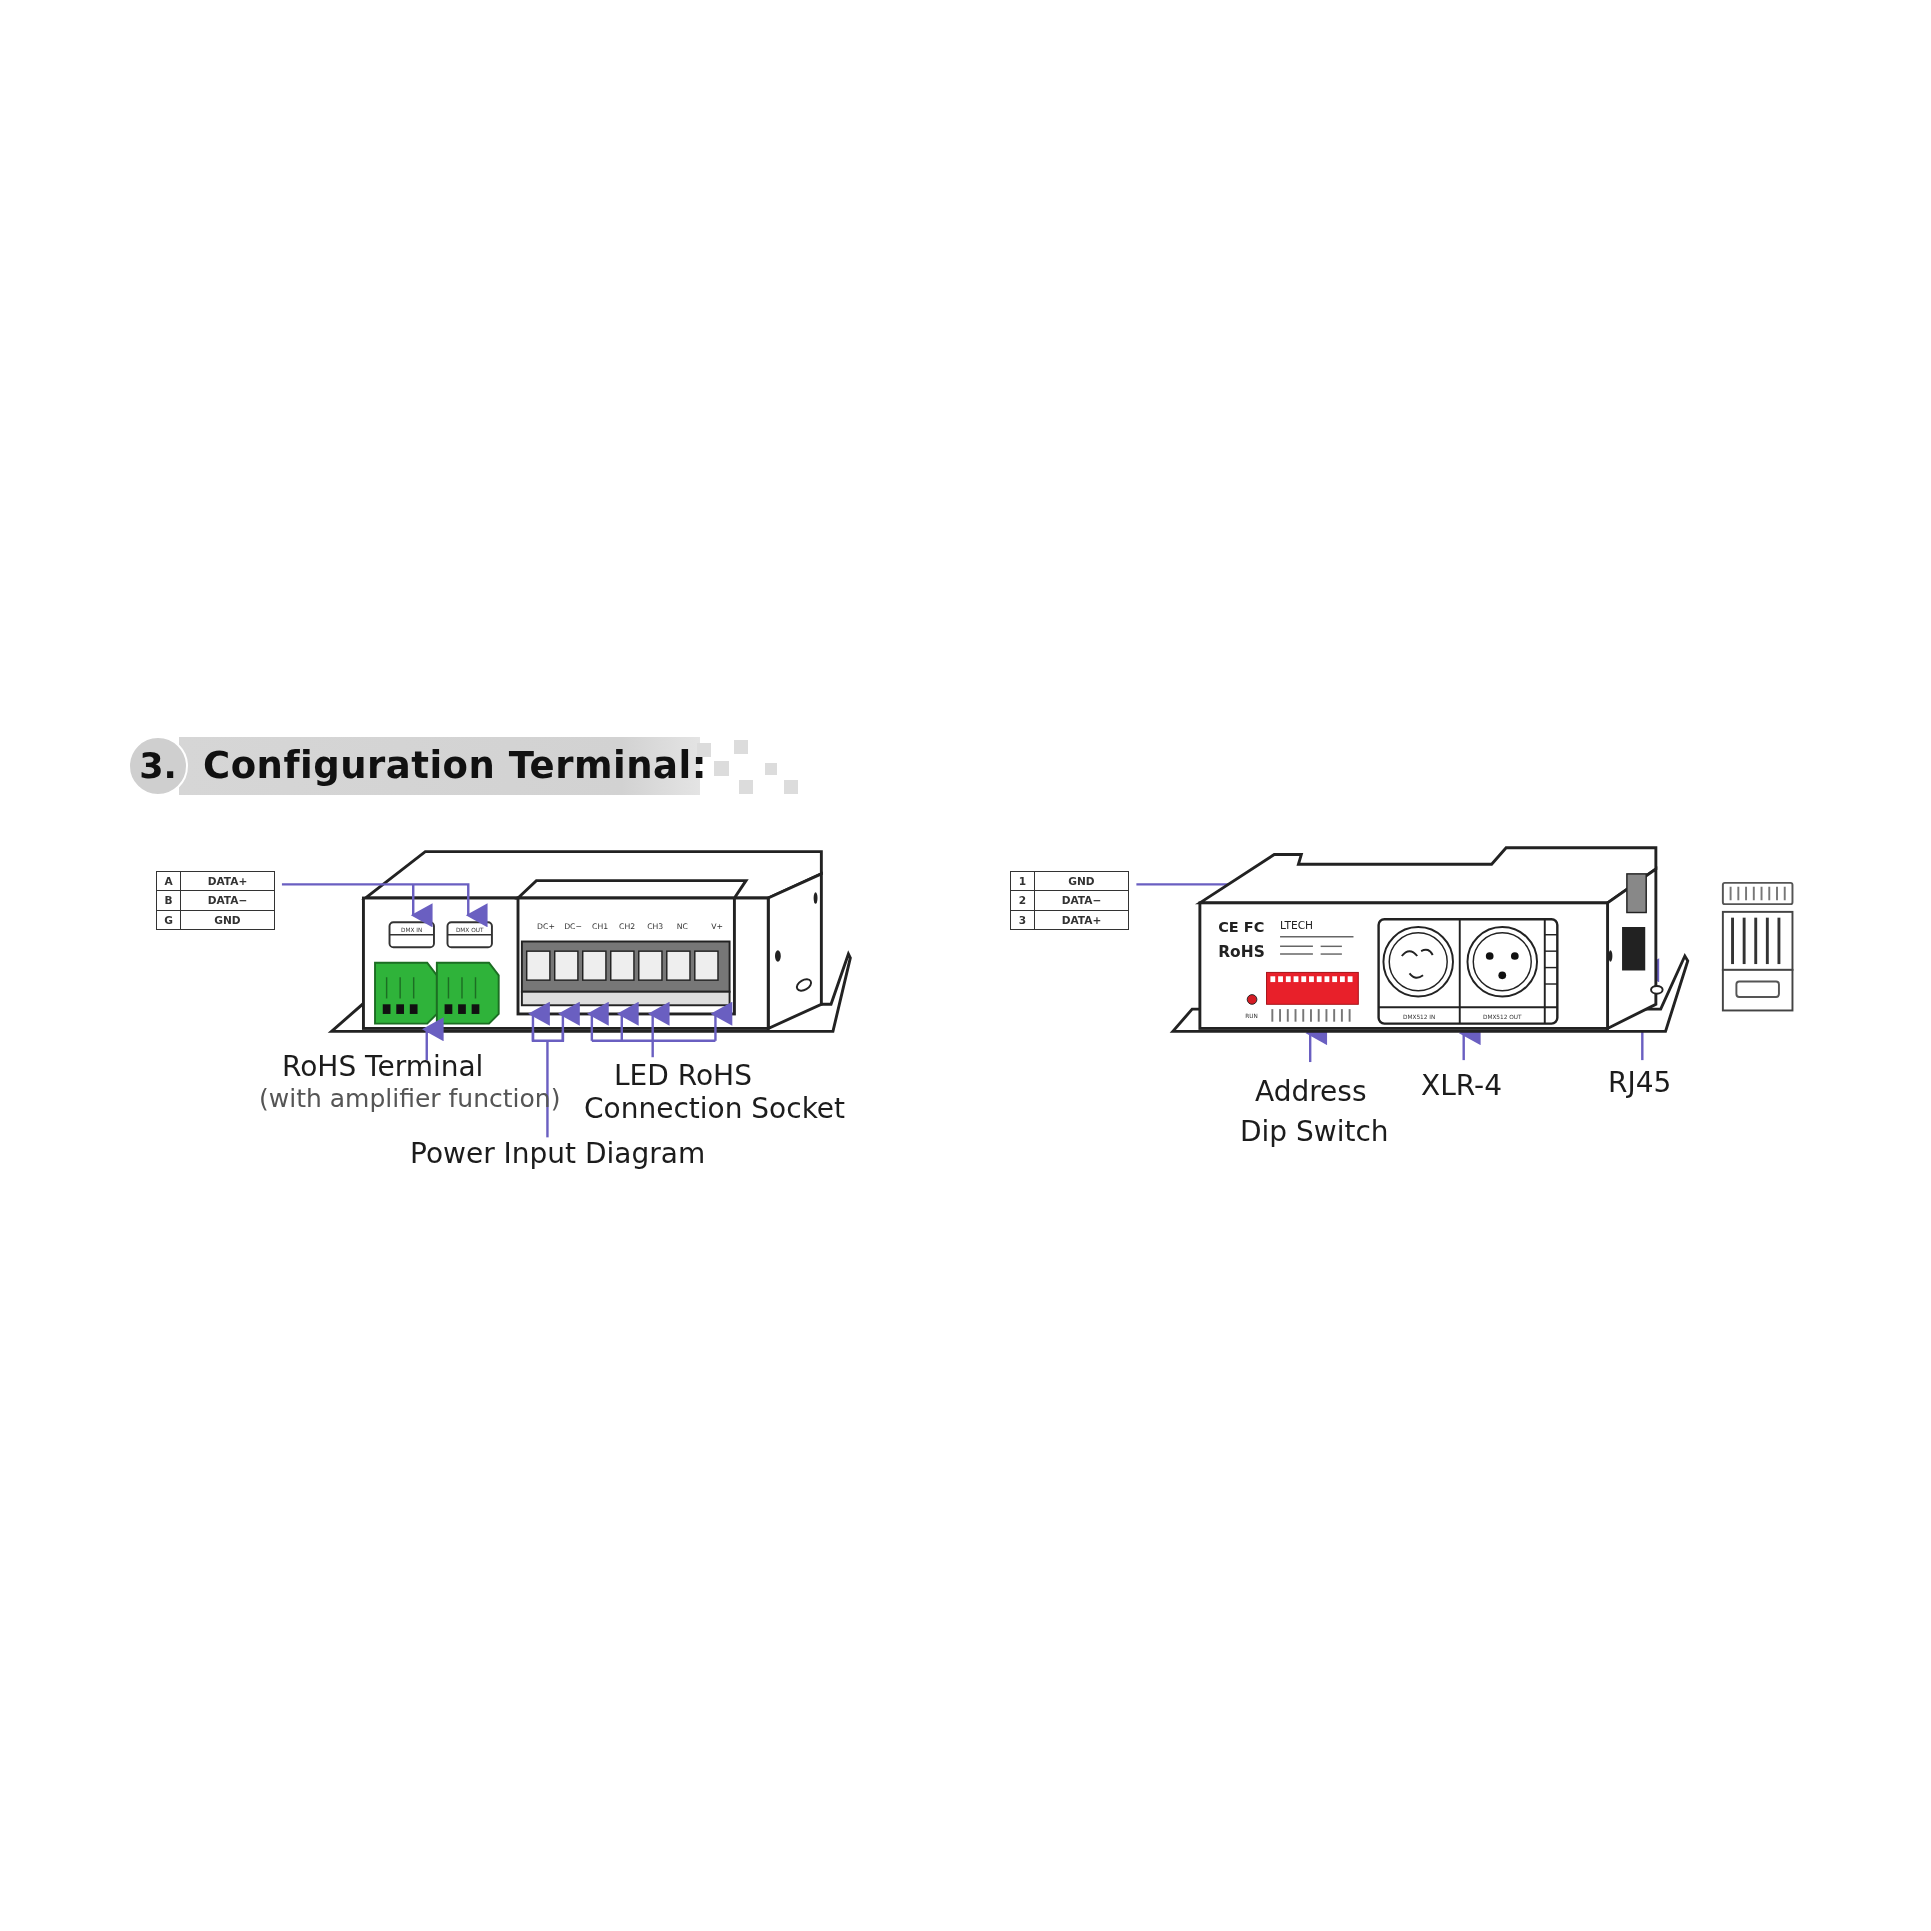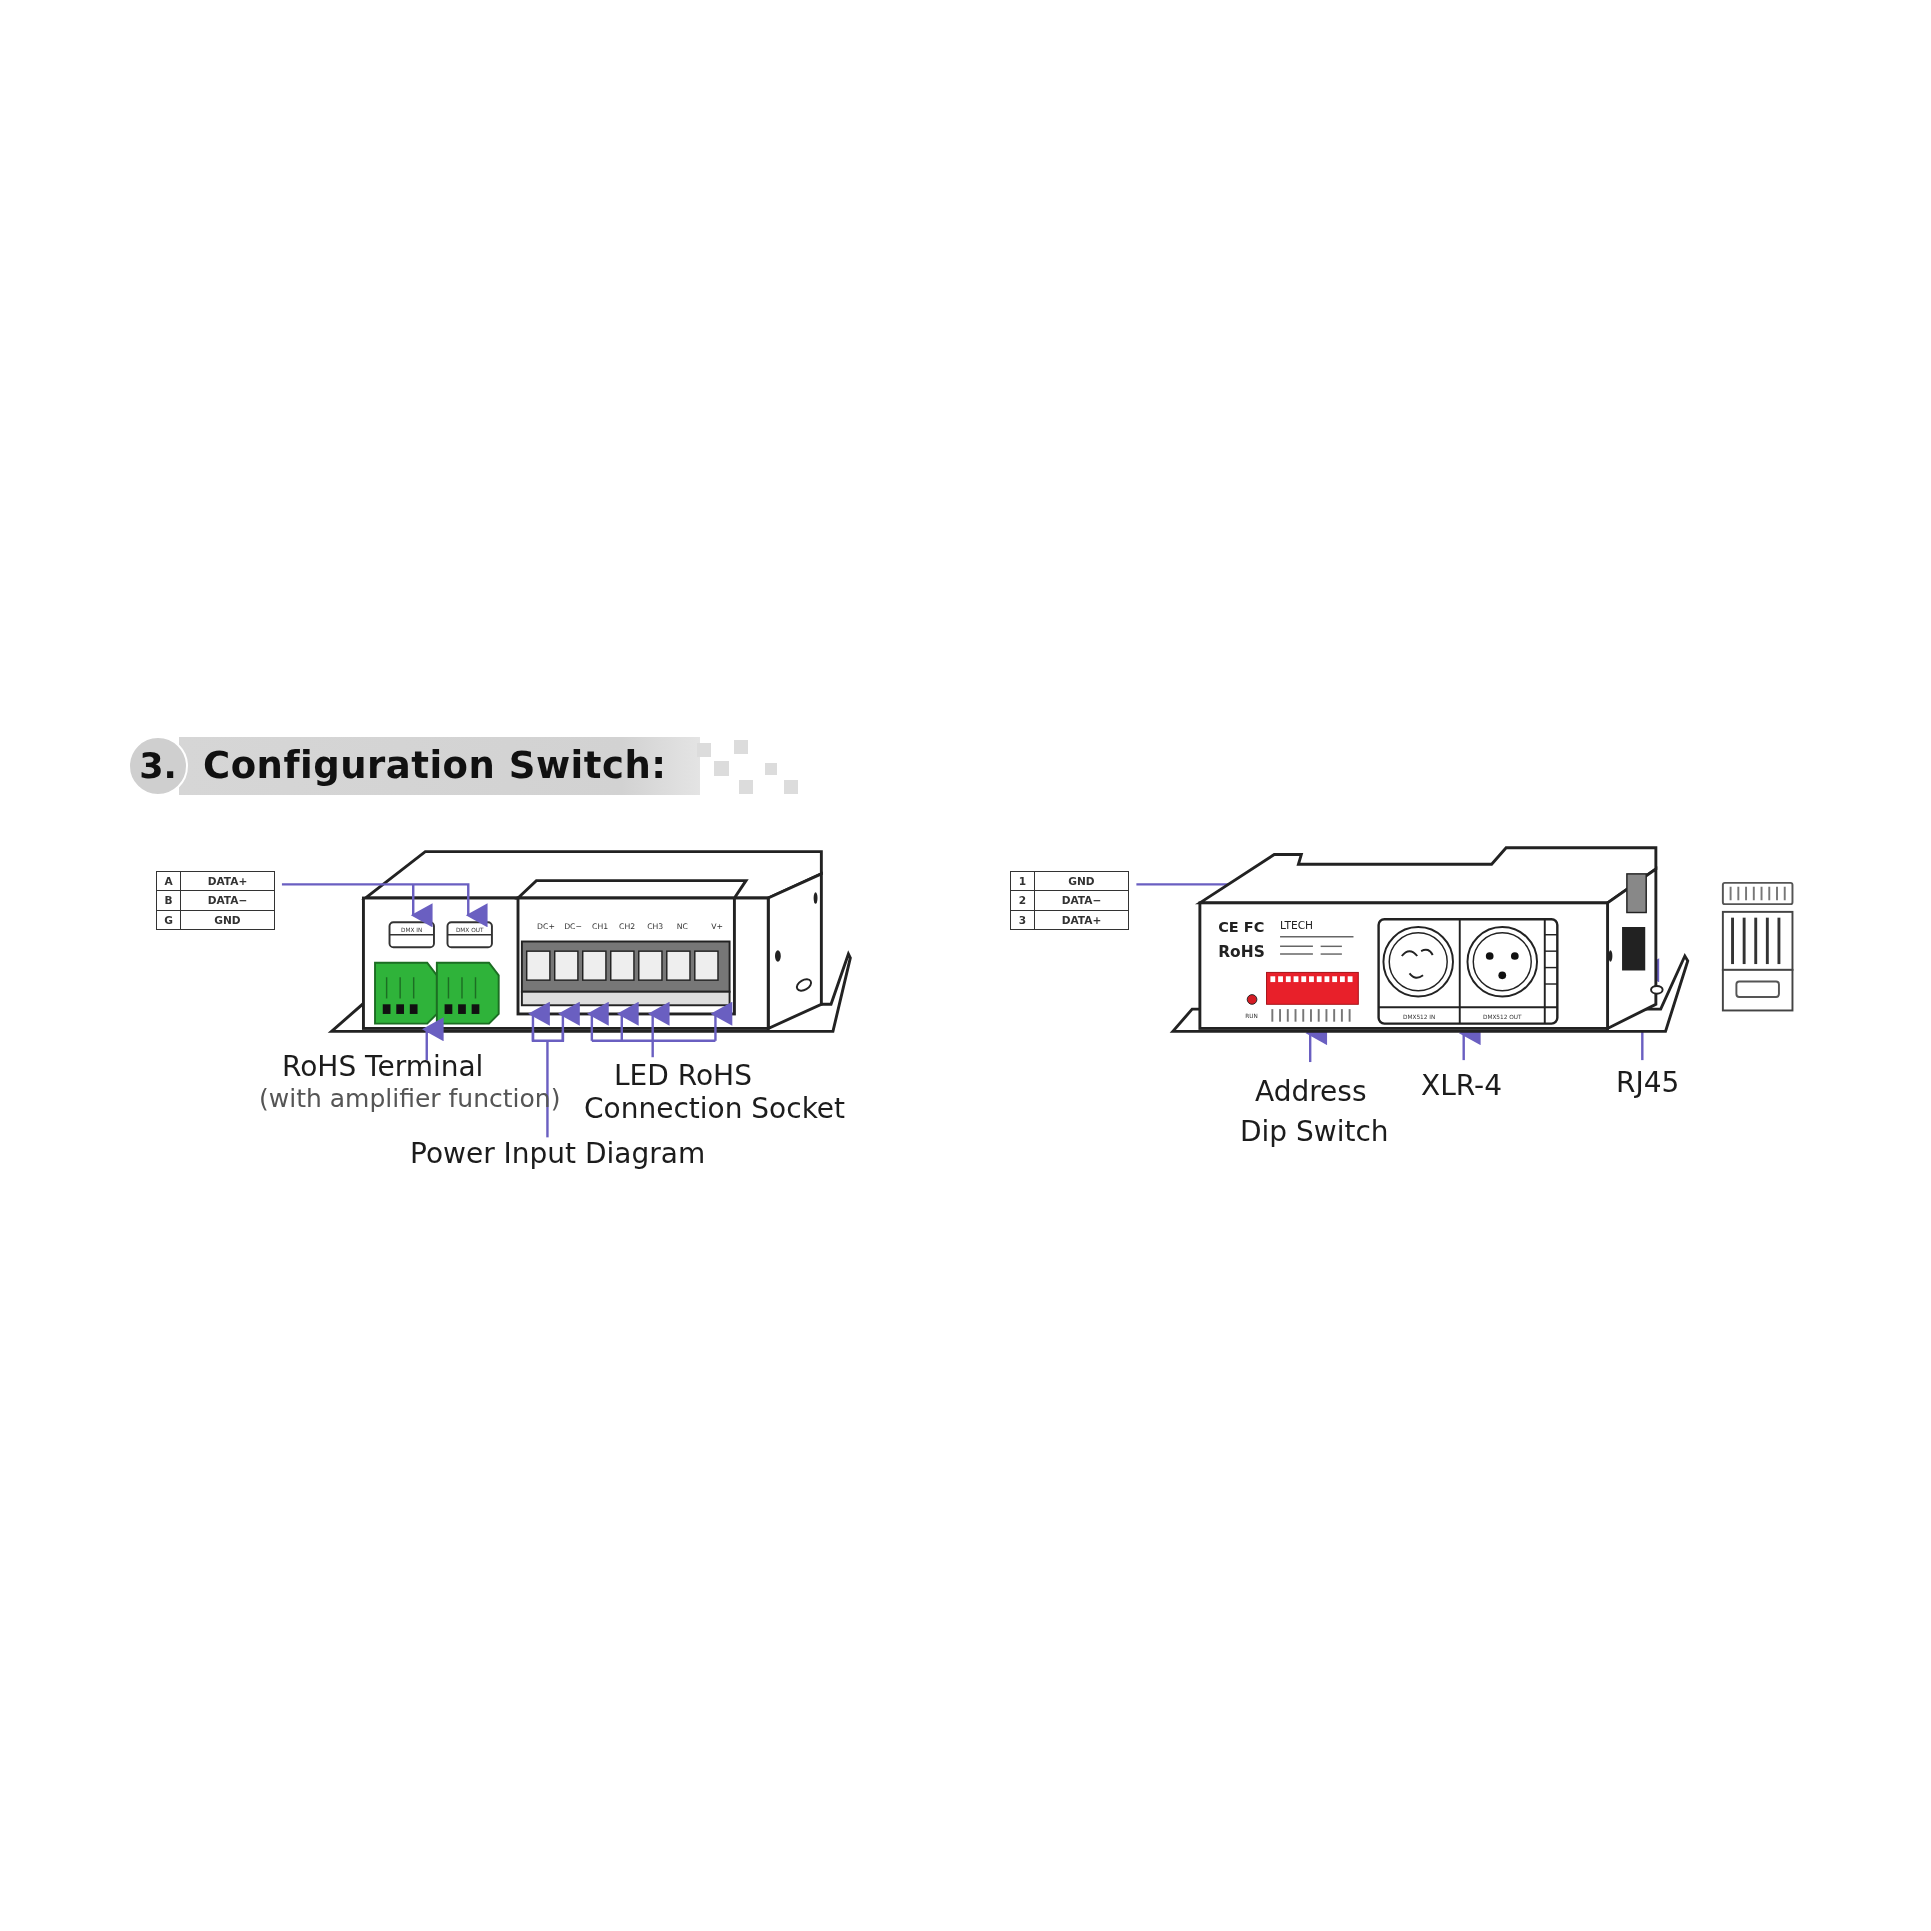--- a/index.html
+++ b/index.html
@@ -35,21 +35,21 @@
 <body>
 
 <div class="abs hdr-bar"></div>
 <div class="abs pix" style="left:697px;top:743px;width:13.5px;height:13.5px;"></div>
 <div class="abs pix" style="left:734px;top:740px;width:13.5px;height:13.5px;"></div>
 <div class="abs pix" style="left:714px;top:761px;width:15.4px;height:15.4px;"></div>
 <div class="abs pix" style="left:765px;top:763px;width:11.6px;height:11.6px;"></div>
 <div class="abs pix" style="left:739px;top:780px;width:13.5px;height:13.5px;"></div>
 <div class="abs pix" style="left:784px;top:780px;width:13.5px;height:13.5px;"></div>
 <div class="abs hdr-circle">3.</div>
-<div class="abs hdr-title">Configuration Switch:</div>
+<div class="abs hdr-title">Configuration Terminal:</div>
 
 <table class="abs pin-table" style="left:156px;top:871px;">
   <tbody>
       <tr>
     <td class="num">A</td>
     <td class="sig">DATA+</td>
   </tr>
   <tr>
     <td class="num">B</td>
     <td class="sig">DATA−</td>
@@ -290,14 +290,14 @@
       <line x1="50" y1="40" x2="50" y2="88"></line>
     <line x1="62" y1="40" x2="62" y2="88"></line>
   </g>
   <rect x="4" y="94" width="72" height="42" fill="#fff" stroke="#444" stroke-width="2"></rect>
   <rect x="18" y="106" width="44" height="16" rx="3" fill="#fff" stroke="#555" stroke-width="2"></rect>
 </svg>
 
 <div class="abs lbl" style="left:1255px;top:1075px;">Address</div>
 <div class="abs lbl" style="left:1240px;top:1115px;">Dip Switch</div>
 <div class="abs lbl" style="left:1421px;top:1069px;">XLR-4</div>
-<div class="abs lbl" style="left:1608px;top:1066px;margin-left:8px;">RJ45</div>
+<div class="abs lbl" style="left:1608px;top:1066px;">RJ45</div>
 
 
 </body></html>

